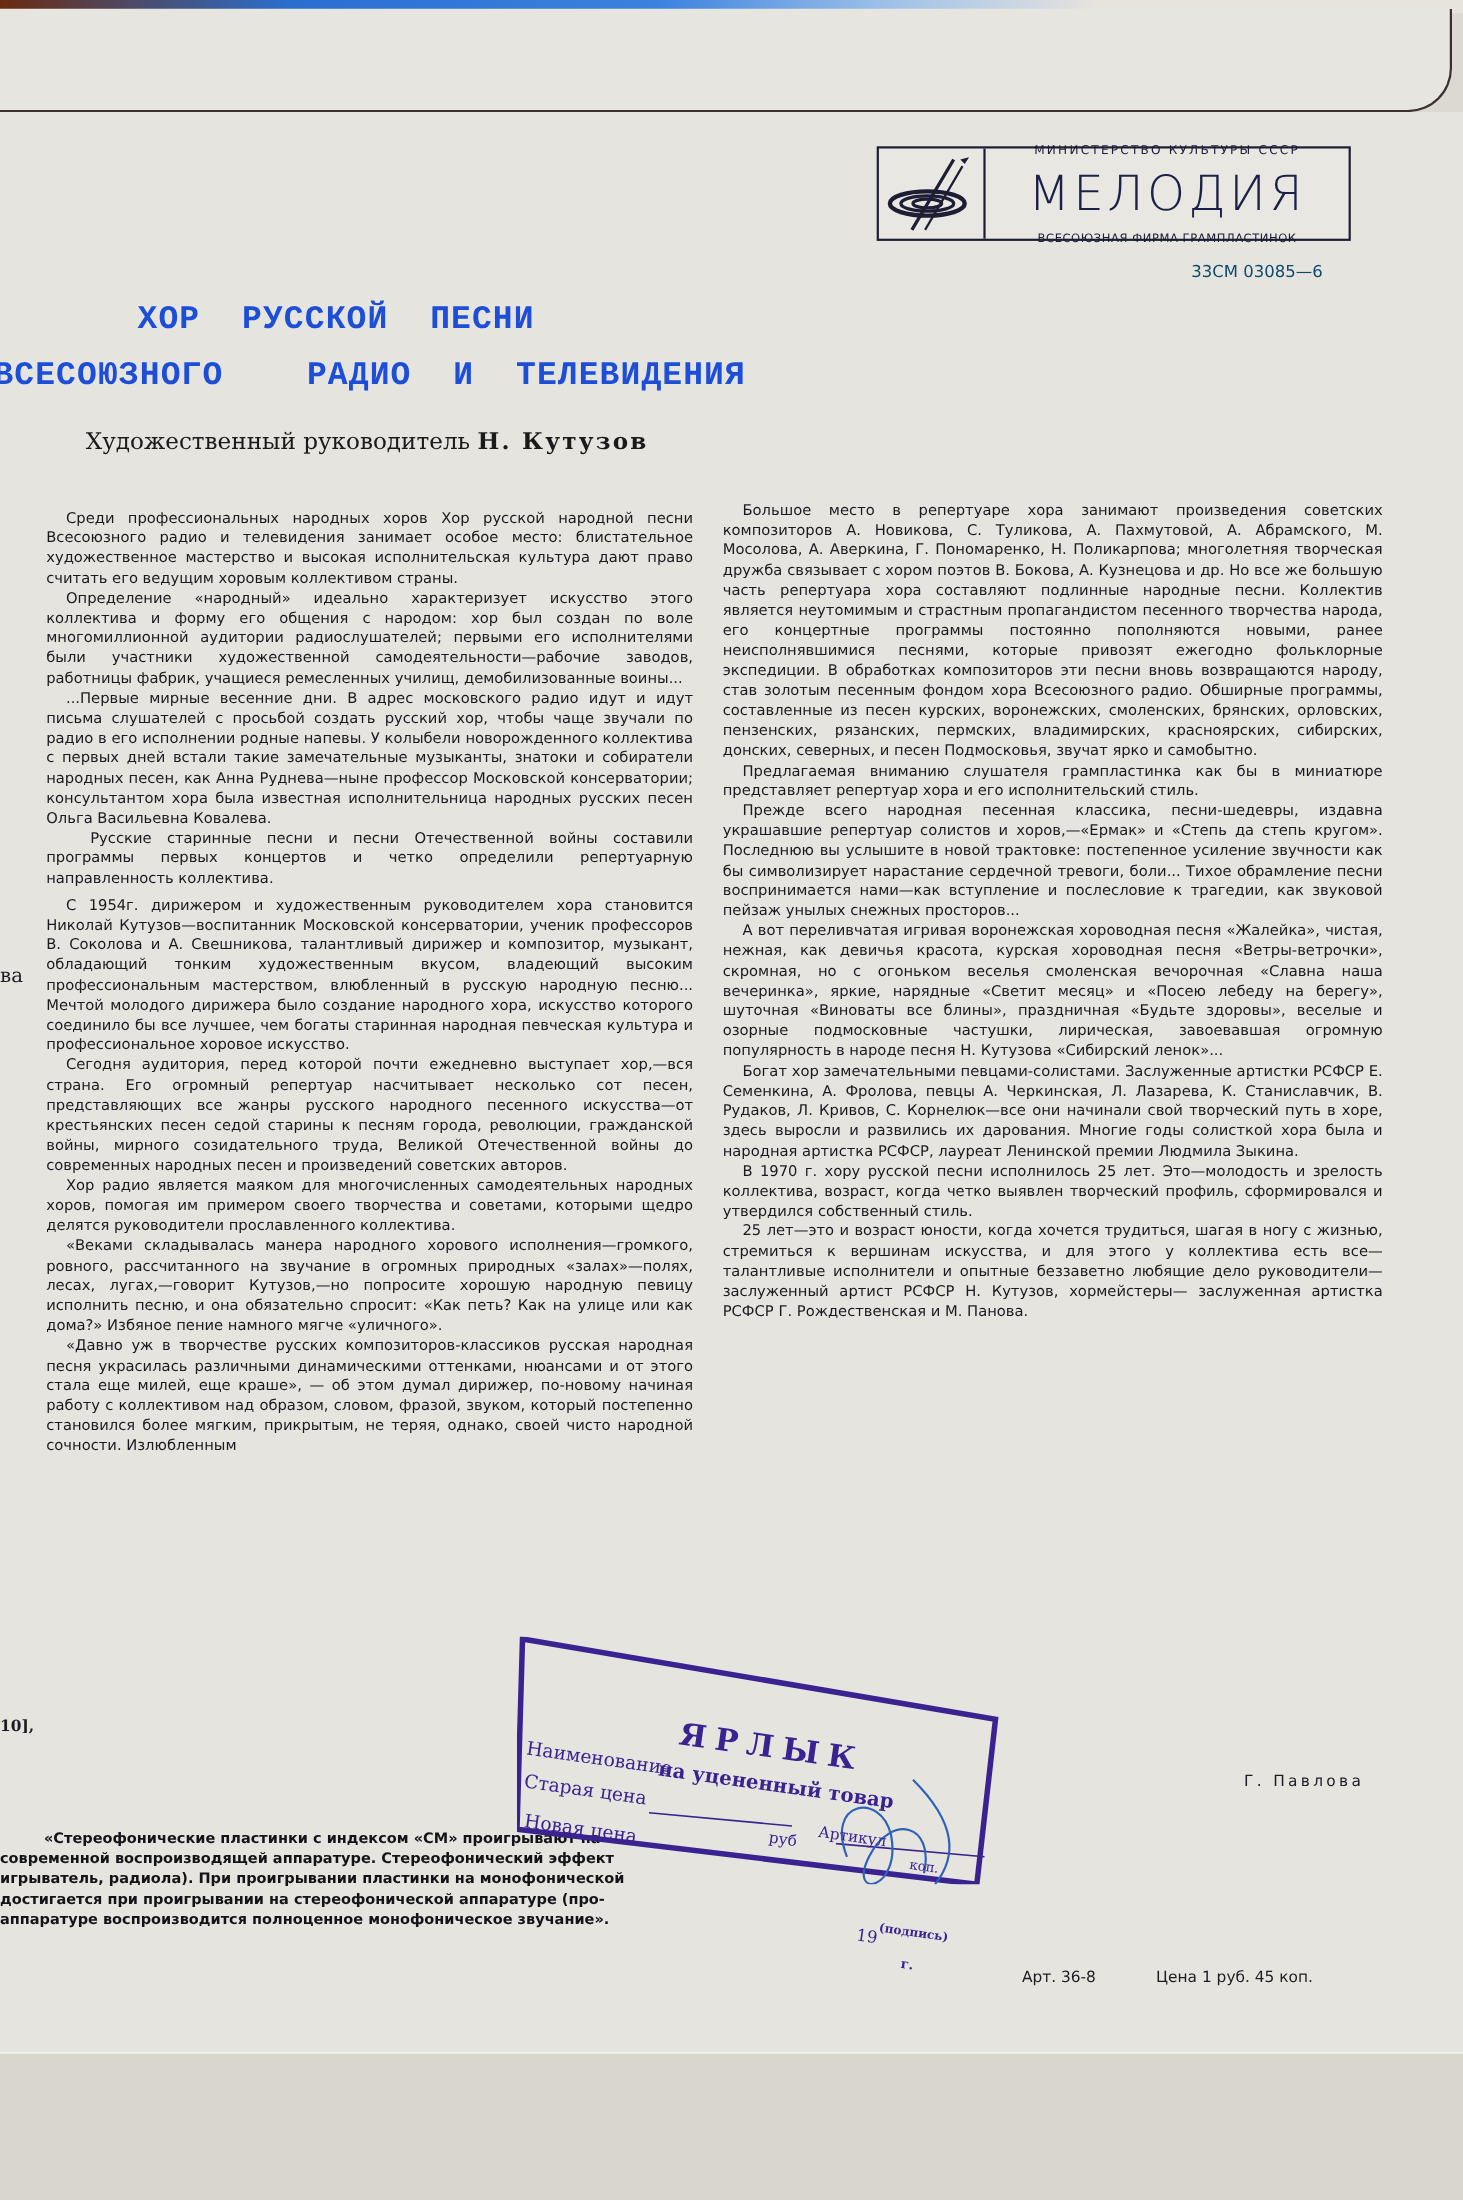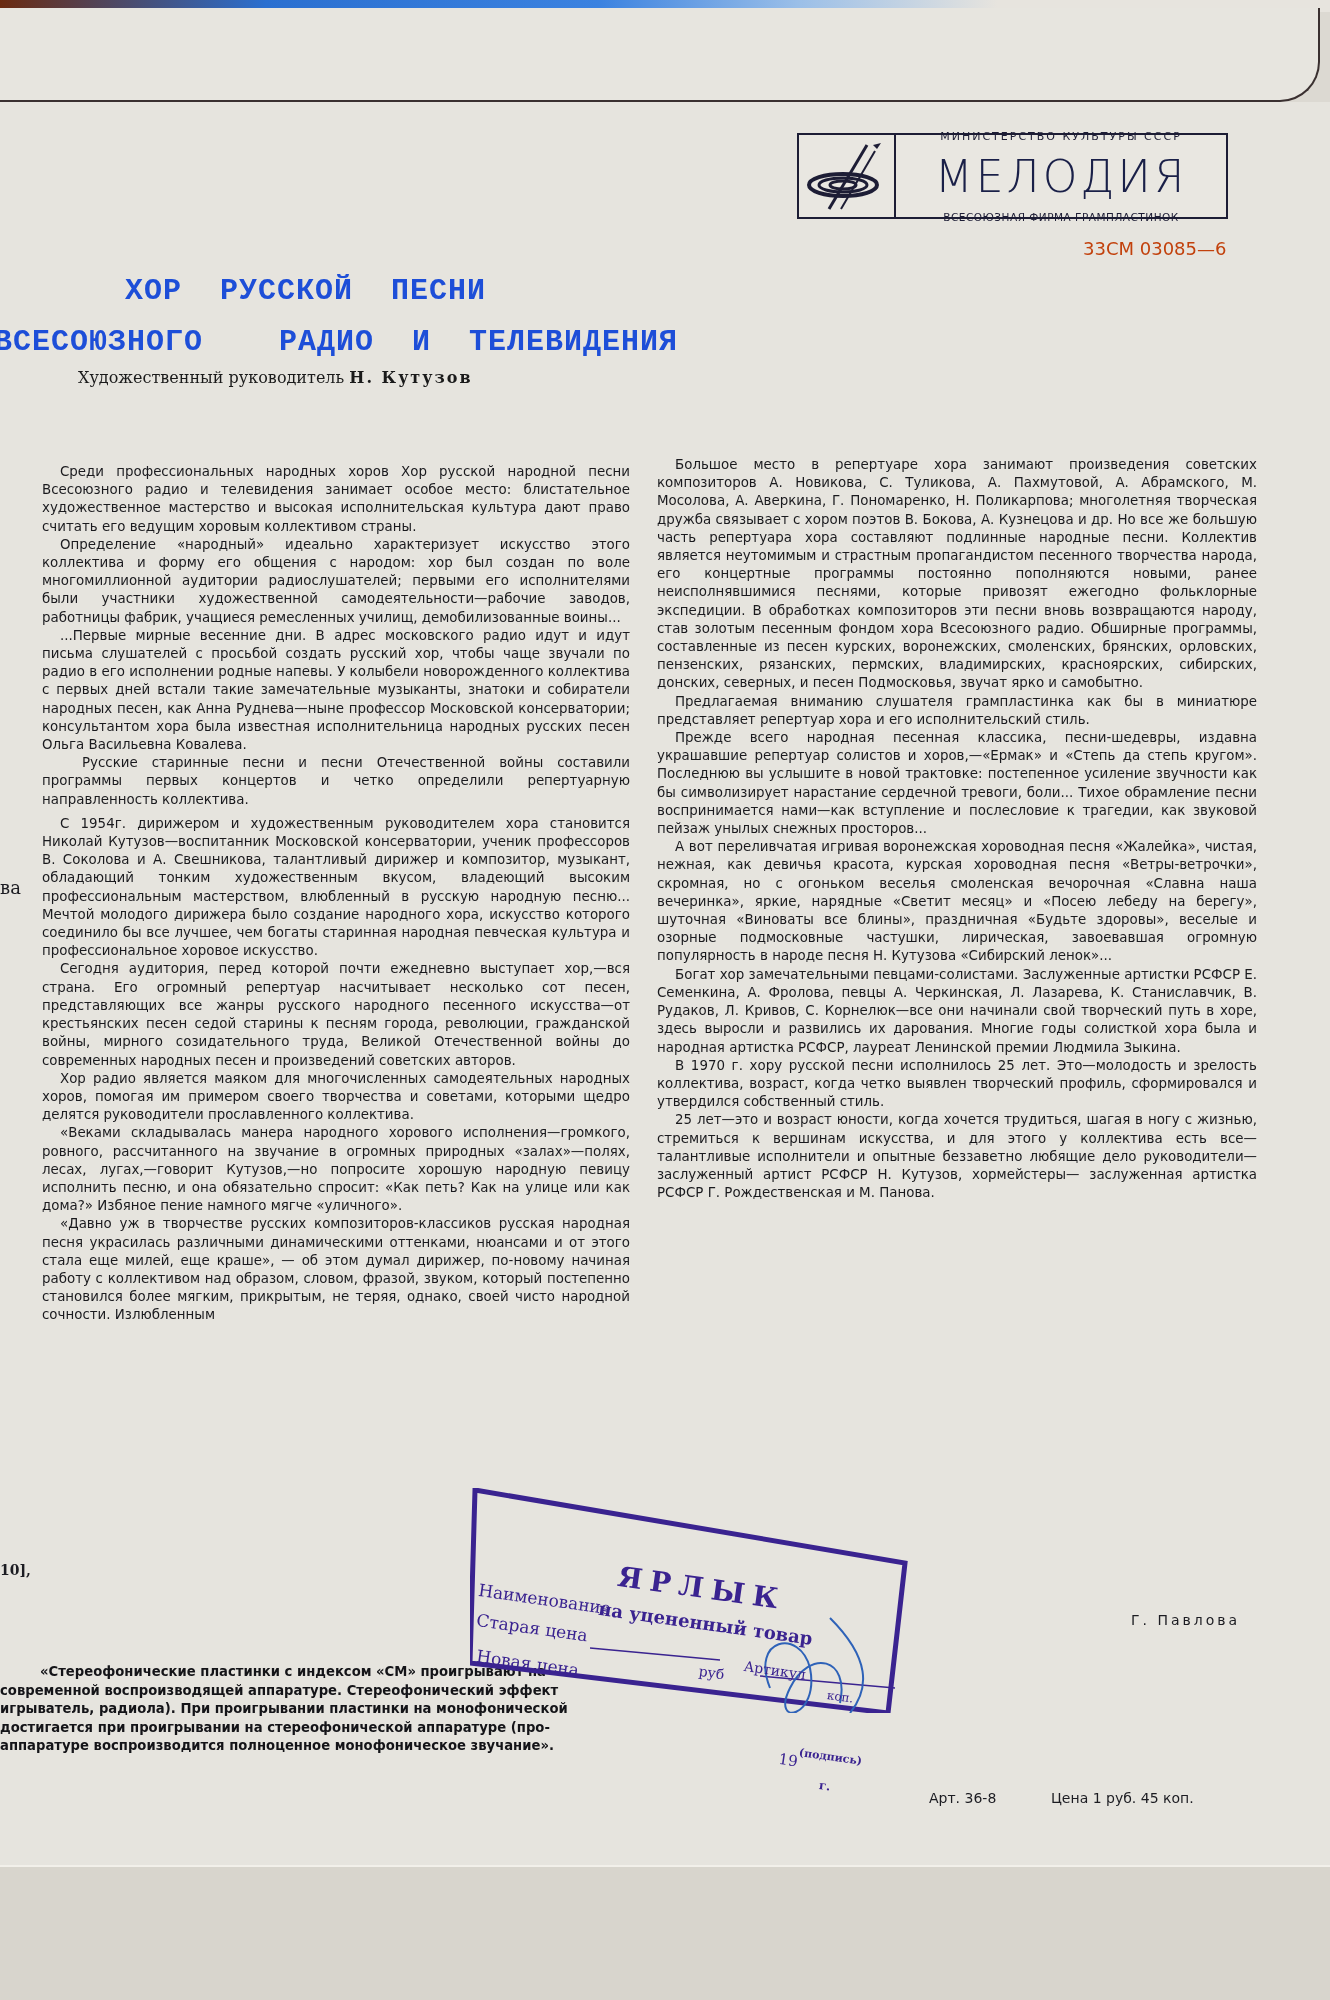--- a/index.html
+++ b/index.html
@@ -35,32 +35,32 @@
   }
   .logo-mark {
     width: 95px; border-right: 2px solid #1d1d35; position: relative;
   }
   .logo-mark svg { position: absolute; left: 6px; top: 4px; }
   .logo-text { flex: 1; display: flex; flex-direction: column; align-items: center; justify-content: center; gap: 12px; }
   .logo-ministry { font-size: 11px; letter-spacing: 2px; color: #1d1d35; }
   .logo-name { font-size: 44px; line-height: 44px; letter-spacing: 3px; color: #1a2048; font-weight: 300; }
   .logo-firm { font-size: 10.5px; letter-spacing: 0.5px; color: #1d1d35; }
   .catalog {
-    position: absolute; left: 1083px; top: 238px; font-size: 18px; color: #c2410c;
+    position: absolute; left: 1083px; top: 238px; font-size: 15px; color: #0c4a6e;
   }
   
   .title-line {
     position: absolute; font-family: Liberation Mono, monospace; font-weight: bold;
     font-size: 30px; letter-spacing: 1px; color: #1d4ed8; white-space: pre;
   }
   .t1 { left: 125px; top: 274px; }
   .t2 { left: -6px; top: 325px; }
   .subtitle {
-    position: absolute; left: 78px; top: 368px;
-    font-family: "DejaVu Serif", serif; font-size: 16px; color: #1a1a1a;
+    position: absolute; left: 78px; top: 388px;
+    font-family: "DejaVu Serif", serif; font-size: 21px; color: #1a1a1a;
   }
   .subtitle b { letter-spacing: 2px; }
   
   .col {
     position: absolute; font-size: 13.4px; line-height: 18.2px; text-align: justify;
     color: #1a1a1e;
   }
   .col p { margin: 0; text-indent: 18px; }
   .col p.noindent { text-indent: 0; }
   .col-left { left: 42px; top: 463px; width: 588px; }

